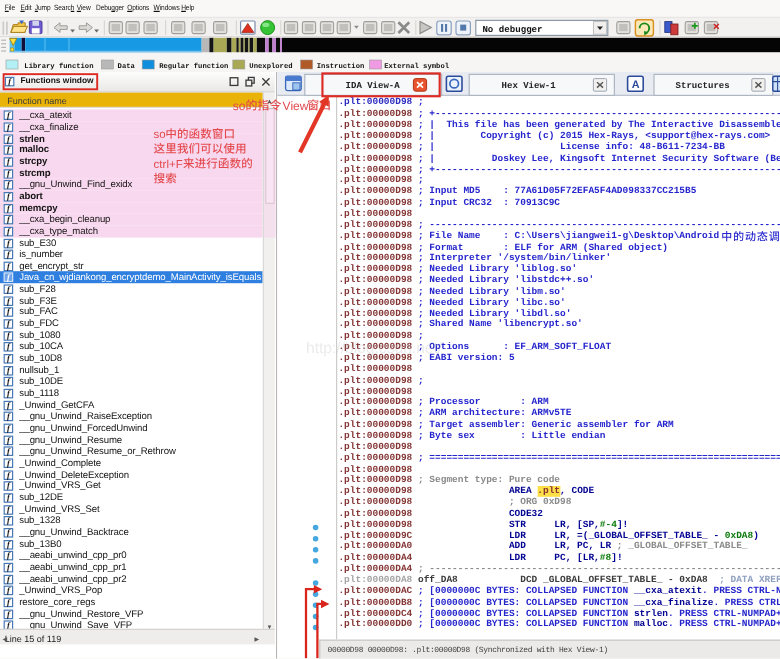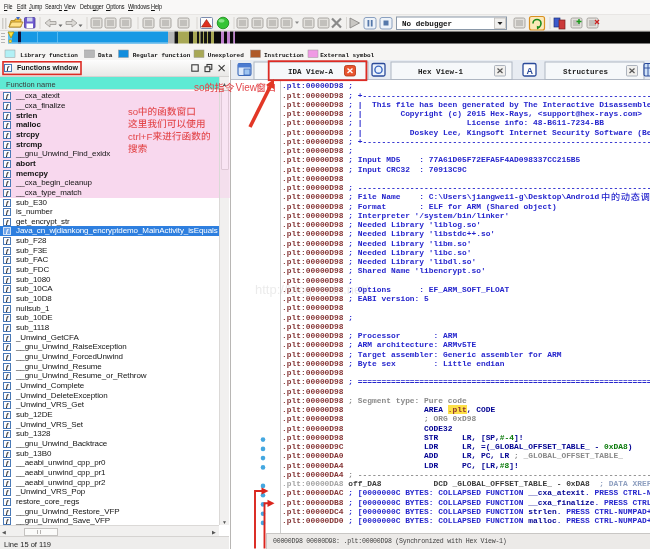--- a/index.html
+++ b/index.html
@@ -5,34 +5,34 @@
 #menubar{position:absolute;left:0;top:0;width:650px;height:15px;background:#f9f8f7;border-bottom:1px solid #e8e6e4}
 .mi{position:absolute;top:3px;font-size:6.4px;color:#111;letter-spacing:-0.1px;transform:scaleX(0.86);transform-origin:0 0}
 #toolbar{position:absolute;left:0;top:15px;width:650px;height:16px;background:#f2f1ef;border-bottom:1px solid #dedcd8}
 #bandrow{position:absolute;left:0;top:31px;width:650px;height:13px;background:#f5f4f2}
 #legend{position:absolute;left:0;top:44px;width:650px;height:16px;background:#f6f5f3}
 .legt{font-family:"Liberation Mono",monospace;font-weight:bold;font-size:6px;fill:#111}
 .tabt{font-family:"Liberation Mono",monospace;font-weight:bold;font-size:7.5px;fill:#222}
 #lpanel{position:absolute;left:0;top:60px;width:231px;height:489px;background:#fff;border-right:1px solid #b8b6b4}
 #ltitle{position:absolute;left:0;top:0;width:229px;height:17px;background:linear-gradient(#fdfdfd,#e9e8e6);border-bottom:1px solid #d5d3d1}
 #ltitle .txt{position:absolute;left:17px;top:4px;font-size:7px;font-weight:bold;color:#111}
-#lhead{position:absolute;left:0;top:17px;width:219px;height:13px;background:#5eead4;border-bottom:1px solid #dddbd9}
+#lhead{position:absolute;left:0;top:17px;width:219px;height:13px;background:#eab308;border-bottom:1px solid #dddbd9}
 #lhead span{position:absolute;left:6px;top:3px;font-size:7.5px;color:#3a3a3a}
 #flist{position:absolute;left:0;top:31.3px;width:219px;height:433.7px;overflow:hidden;background:#fff}
 .row{position:relative;height:9.66px;line-height:9.66px;font-size:8px;color:#141414;padding-left:16px;white-space:nowrap;letter-spacing:-0.1px}
 .row.b{font-weight:bold}
 .row.pk{background:#f8d8ee}
 .row.sel{background:#2e7fdf;color:#fff}
 .fi{position:absolute;left:3px;top:1px;width:8px;height:8px;background:#fdfdfe;border:1px solid #4878b6;font:italic bold 7px "Liberation Serif",serif;line-height:6.5px;text-align:center;color:#111}
 .sel .fi{background:#6fa4e8;border-color:#cfe0f5;color:#fff}
 #vscroll{position:absolute;left:219px;top:17px;width:10px;height:448px;background:#f1f0ef;border-left:1px solid #dbd9d7}
 #vthumb{position:absolute;left:0.5px;top:13px;width:8px;height:80px;background:#fbfbfa;border:1px solid #c5c3c1;border-radius:1px}
 #hscroll{position:absolute;left:0;top:465px;width:219px;height:11px;background:#f1f0ef;border-top:1px solid #dbd9d7}
 #hthumb{position:absolute;left:24px;top:1.5px;width:34px;height:8px;background:#fbfbfa;border:1px solid #c5c3c1}
-#lstatus{position:absolute;left:0;top:476px;width:229px;height:13px;background:#eeedec;border-top:1px solid #d5d3d1}
+#lstatus{position:absolute;left:0;top:464px;width:229px;height:13px;background:#eeedec;border-top:1px solid #d5d3d1}
 #lstatus span{position:absolute;left:4px;top:2.5px;font-size:7.5px;color:#222}
 #rpanel{position:absolute;left:231px;top:60px;width:419px;height:489px;background:#fff}
 #code{position:absolute;left:282px;top:81.3px;font-family:"Liberation Mono",monospace;font-weight:bold;font-size:7.9px;line-height:9.26px;white-space:pre}
 #code div{height:9.26px;white-space:pre}
 .p{color:#853535}.p0{color:#2a2ac0}.pg{color:#a4a4a4}
 .c{color:#2525cd}.g{color:#8a8a8a}.k{color:#000092}.n{color:#0a7a0a}
 .y{color:#8a3030;background:#fde047}.x{color:#8fa0c0}.d{color:#3a3a3a}.kb{color:#000092}
 #gutline{position:absolute;left:280px;top:79.5px;width:1px;height:453px;background:#cccccc}
 #rstatus{position:absolute;left:266px;top:533px;width:384px;height:16px;background:#eceae8;border-top:1px solid #c9c7c5;border-left:1px solid #c9c7c5}
 #rstatus span{position:absolute;left:6px;top:4px;font-family:"Liberation Mono",monospace;font-size:6.6px;color:#404040;letter-spacing:-0.25px;white-space:nowrap}

